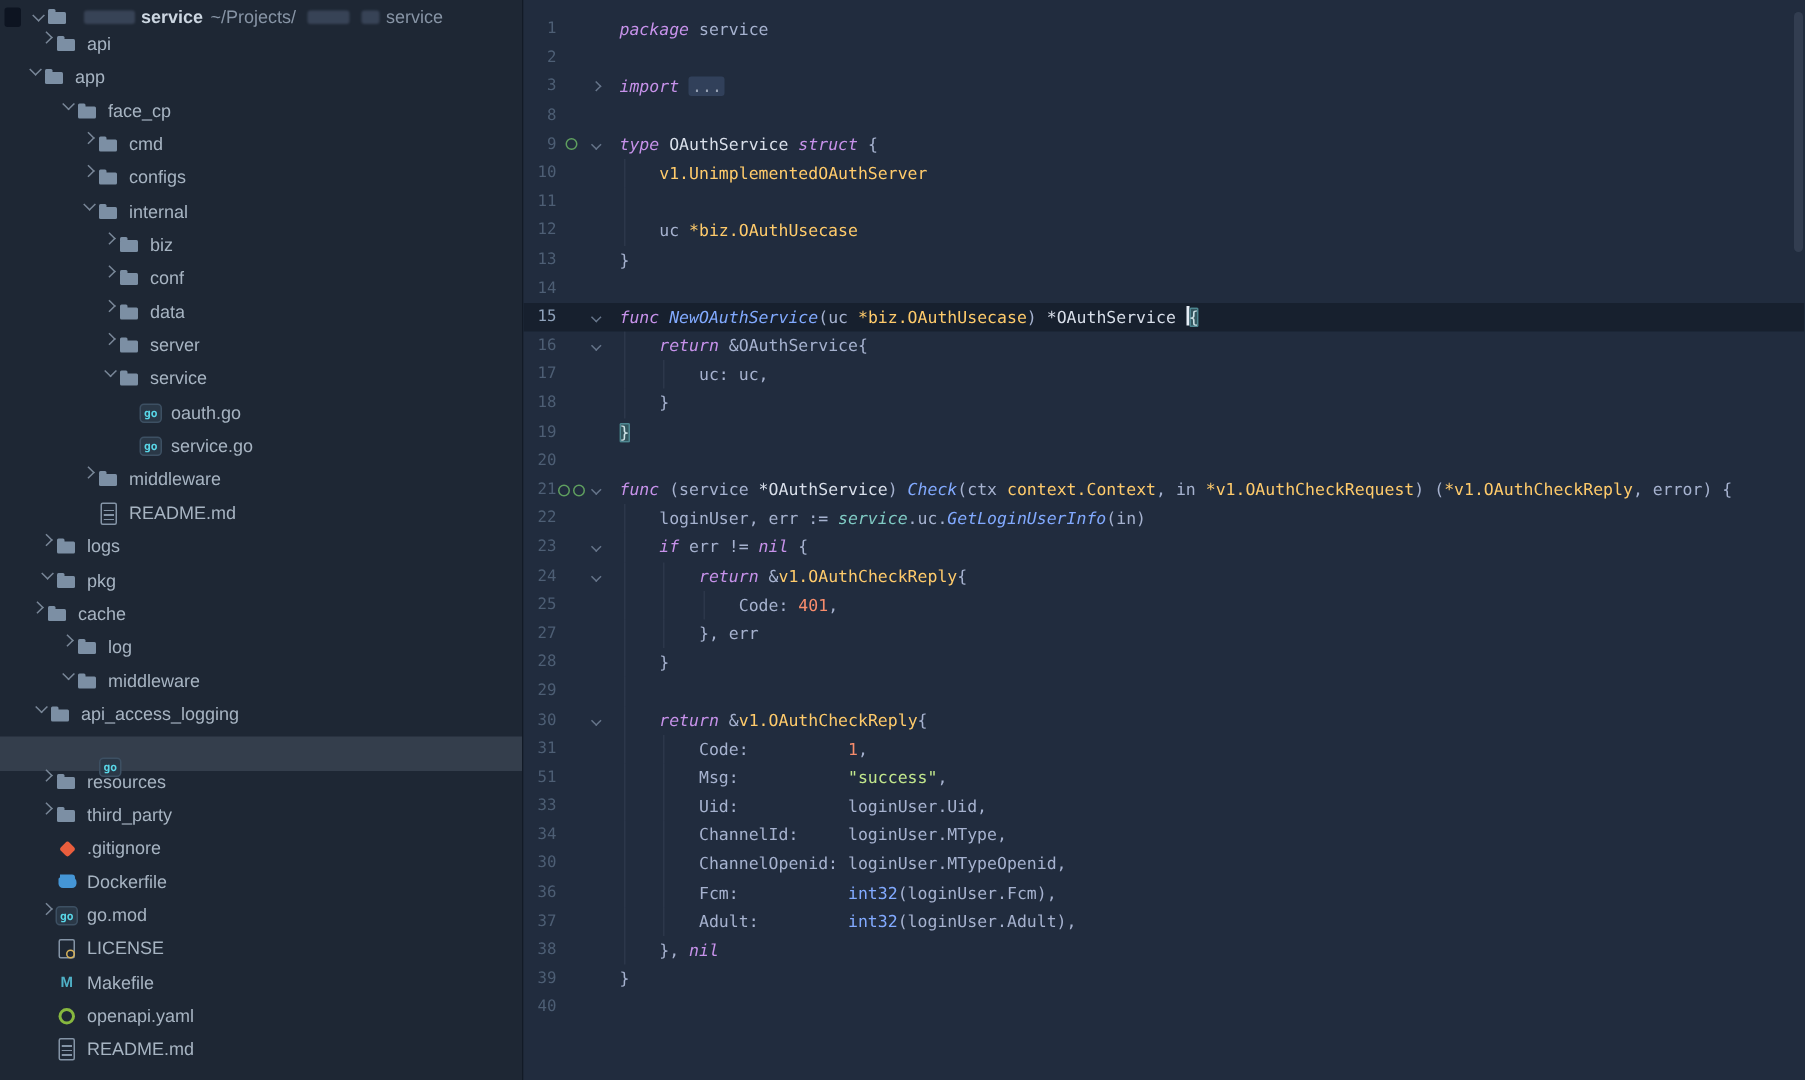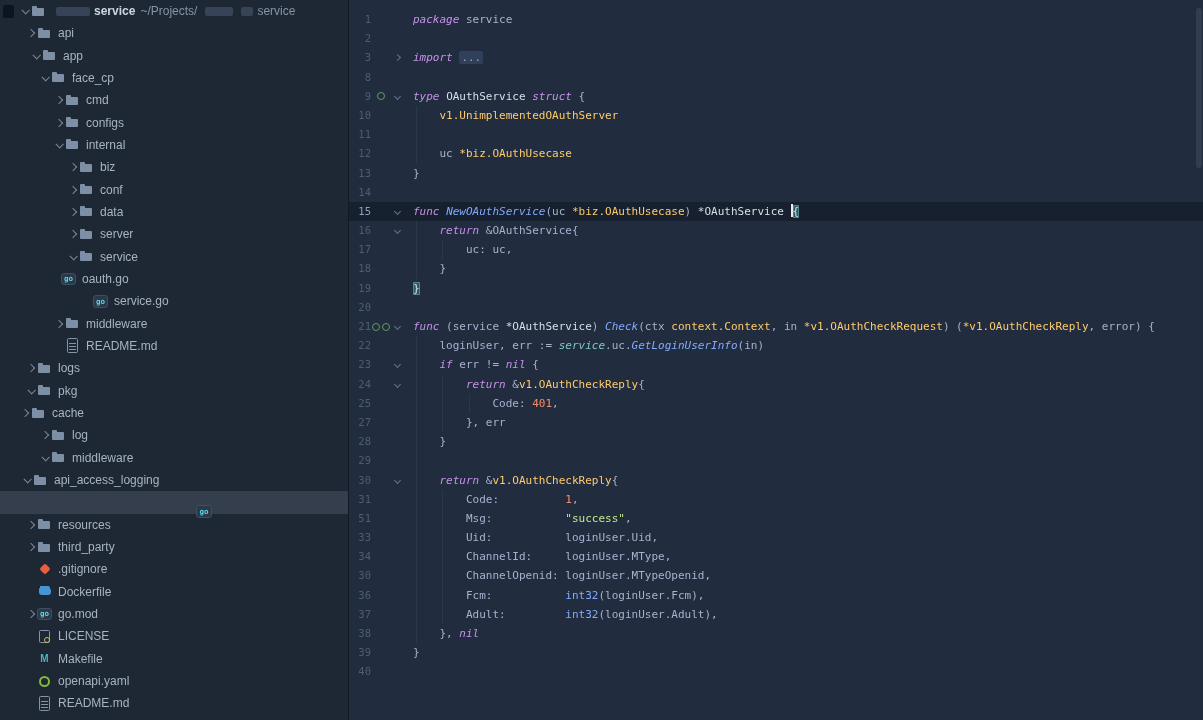--- a/index.html
+++ b/index.html
@@ -9,21 +9,21 @@
   
   .sidebar{width:348px;flex:0 0 348px;background:#1e2734;border-right:1px solid #121a26;overflow:hidden;}
   .projrow{display:flex;align-items:center;height:22px;padding-left:3px;color:#cdd7e2;font-size:12px;}
   .mini{width:11px;height:13px;background:#0d1421;border-radius:2px;margin-right:4px;flex:0 0 11px;}
   .projname{font-weight:bold;color:#ccd6e1;margin-right:5px;}
   .projpath{color:#8794a5;margin-right:4px;}
   .projmod{color:#8794a5;}
   .redact{display:inline-block;height:9px;background:#4d5a72;opacity:.55;border-radius:2px;margin:0 4px;filter:blur(.6px);}
   .r1{width:34px}.r2{width:28px}.r3{width:12px}
 
-  .trow{display:flex;align-items:center;height:22.35px;font-size:12px;color:#a7b4c2;white-space:nowrap;}
+  .trow{display:flex;align-items:flex-start;height:22.35px;font-size:12px;color:#a7b4c2;white-space:nowrap;}
   .trow.sel{background:#343e4c;color:#d8e0ea;flex-direction:column;}
   .chevslot{width:13px;flex:0 0 13px;display:flex;justify-content:center;align-items:center;}
   .arr{width:5px;height:5px;border-right:1.5px solid #7a8899;border-bottom:1.5px solid #7a8899;display:inline-block;}
   .arr.down{transform:rotate(45deg) translateY(-1px);}
   .arr.right{transform:rotate(-45deg);}
   .tlabel{overflow:hidden;text-overflow:ellipsis;}
 
   .ic{width:15px;height:15px;position:relative;flex:0 0 15px;margin-right:6px;display:flex;align-items:center;justify-content:center;}
   .ic-folder::before{content:"";position:absolute;left:1px;top:2px;width:5px;height:3px;background:#7c8fa4;border-radius:1px 1px 0 0;}
   .ic-folder::after{content:"";position:absolute;left:1px;top:4px;width:12px;height:8px;background:#7c8fa4;border-radius:1px;}
@@ -88,21 +88,21 @@
       <span class="projmod">service</span>
     </div>
     <div id="tree">
         <div class="trow" style="padding-left: 24px;">
           <span class="chevslot">
             <span class="arr right"></span>
           </span>
           <span class="ic ic-folder"></span>
           <span class="tlabel">api</span>
         </div>
-        <div class="trow" style="padding-left: 29px;">
+        <div class="trow" style="padding-left: 16px;">
           <span class="chevslot">
             <span class="arr down"></span>
           </span>
           <span class="ic ic-folder"></span>
           <span class="tlabel">app</span>
         </div>
         <div class="trow" style="padding-left: 38px;">
           <span class="chevslot">
             <span class="arr down"></span>
           </span>
@@ -158,21 +158,21 @@
           <span class="ic ic-folder"></span>
           <span class="tlabel">server</span>
         </div>
         <div class="trow" style="padding-left: 66px;">
           <span class="chevslot">
             <span class="arr down"></span>
           </span>
           <span class="ic ic-folder"></span>
           <span class="tlabel">service</span>
         </div>
-        <div class="trow" style="padding-left: 48px;">
+        <div class="trow" style="padding-left: 80px;">
           <span class="chevslot"></span>
           <span class="ic ic-go"></span>
           <span class="tlabel">oauth.go</span>
         </div>
         <div class="trow" style="padding-left: 80px;">
           <span class="chevslot"></span>
           <span class="ic ic-go"></span>
           <span class="tlabel">service.go</span>
         </div>
         <div class="trow" style="padding-left: 52px;">

